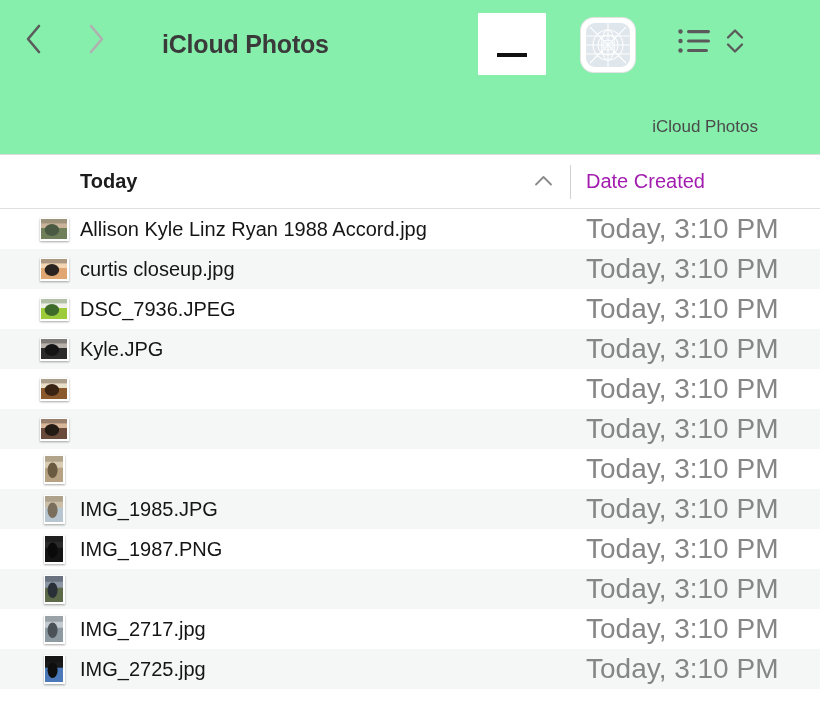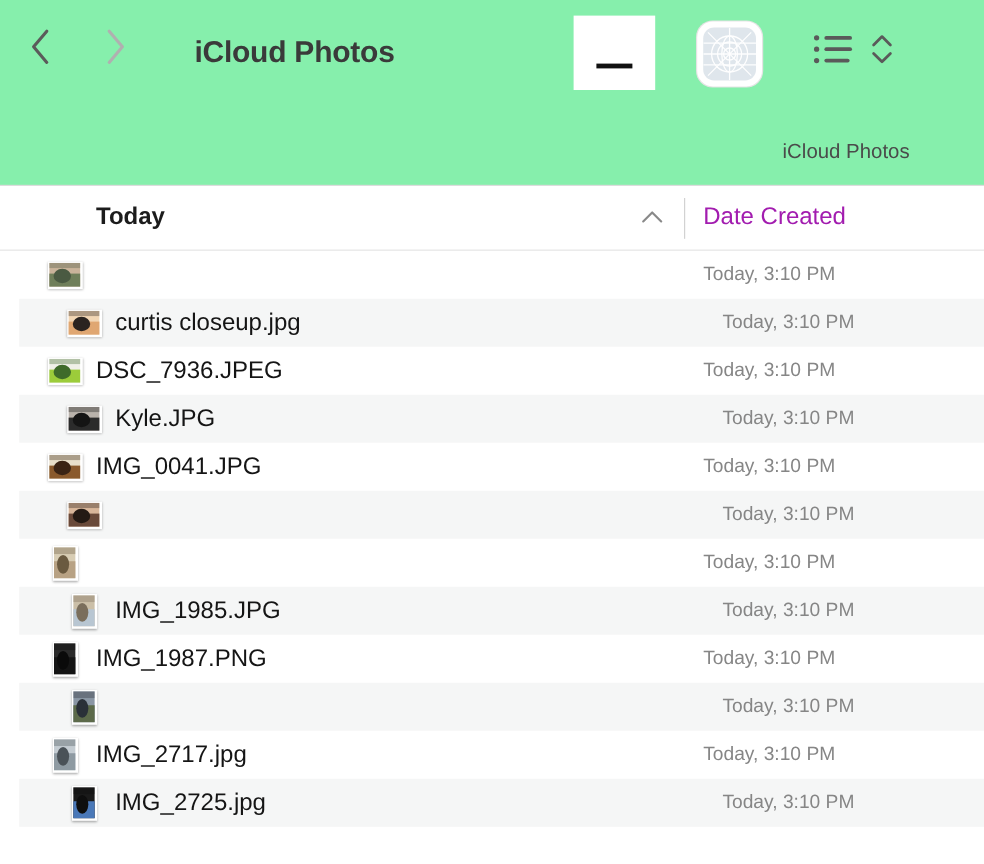--- a/index.html
+++ b/index.html
@@ -99,21 +99,21 @@
     font-size:20px; color:#a21caf;
   }
 
   
   .file-list { background:#fff; }
   .file-row {
     position:relative;
     height:40px;
     display:flex; align-items:center;
   }
-  .file-row.odd { background:#f5f6f6;margin-left:16px; }
+  .file-row.odd { background:#f5f6f6; }
   .file-row.even { background:#ffffff; }
 
   .thumb-wrap {
     position:absolute; left:38px; top:0; height:40px;
     width:32px; display:flex; align-items:center; justify-content:center;
   }
   .thumb {
     background:#fff;
     padding:1.5px;
     box-shadow:0 1px 2px rgba(0,0,0,0.35);
@@ -121,21 +121,21 @@
   }
   .thumb .pic { display:block; }
 
   .file-name {
     position:absolute; left:80px;
     font-size:20px; color:#151515;
     white-space:nowrap;
   }
   .file-date {
     position:absolute; left:586px;
-    font-size:16px; color:#868686;
+    font-size:28px; color:#868686;
     white-space:nowrap;
   }
 </style>
 </head>
 <body>
 
 <div class="toolbar">
 
   <div class="nav-arrows">
     <svg class="chev back" viewBox="0 0 24 34">
@@ -207,20 +207,21 @@
       <div class="thumb-wrap">
         <div class="thumb">
           <svg class="pic" width="26" height="20" viewBox="0 0 26 20">
             <rect width="26" height="20" fill="#c9b39a"></rect>
             <rect y="9" width="26" height="11" fill="#6f7f5a"></rect>
             <ellipse cx="10.92" cy="11" rx="7.280000000000001" ry="6" fill="#4a5a42"></ellipse>
             <rect y="0" width="26" height="4.4" fill="#4a5a42" opacity="0.35"></rect>
           </svg>
         </div>
       </div>
+      <div class="file-name">Allison Kyle Linz Ryan 1988 Accord.jpg</div>
       <div class="file-date">Today, 3:10 PM</div>
     </div>
     <div class="file-row odd">
       <div class="thumb-wrap">
         <div class="thumb">
           <svg class="pic" width="26" height="20" viewBox="0 0 26 20">
             <rect width="26" height="20" fill="#f2d6b4"></rect>
             <rect y="9" width="26" height="11" fill="#e0a772"></rect>
             <ellipse cx="10.92" cy="11" rx="7.280000000000001" ry="6" fill="#2a2320"></ellipse>
             <rect y="0" width="26" height="4.4" fill="#2a2320" opacity="0.35"></rect>
@@ -262,21 +263,20 @@
       <div class="thumb-wrap">
         <div class="thumb">
           <svg class="pic" width="26" height="20" viewBox="0 0 26 20">
             <rect width="26" height="20" fill="#e8dfc9"></rect>
             <rect y="9" width="26" height="11" fill="#8a5a2c"></rect>
             <ellipse cx="10.92" cy="11" rx="7.280000000000001" ry="6" fill="#3a2414"></ellipse>
             <rect y="0" width="26" height="4.4" fill="#3a2414" opacity="0.35"></rect>
           </svg>
         </div>
       </div>
-      <div class="file-name">IMG_0041.JPG</div>
       <div class="file-date">Today, 3:10 PM</div>
     </div>
     <div class="file-row odd">
       <div class="thumb-wrap">
         <div class="thumb">
           <svg class="pic" width="26" height="20" viewBox="0 0 26 20">
             <rect width="26" height="20" fill="#d8b69a"></rect>
             <rect y="9" width="26" height="11" fill="#6a4a3a"></rect>
             <ellipse cx="10.92" cy="11" rx="7.280000000000001" ry="6" fill="#241a14"></ellipse>
             <rect y="0" width="26" height="4.4" fill="#241a14" opacity="0.35"></rect>

